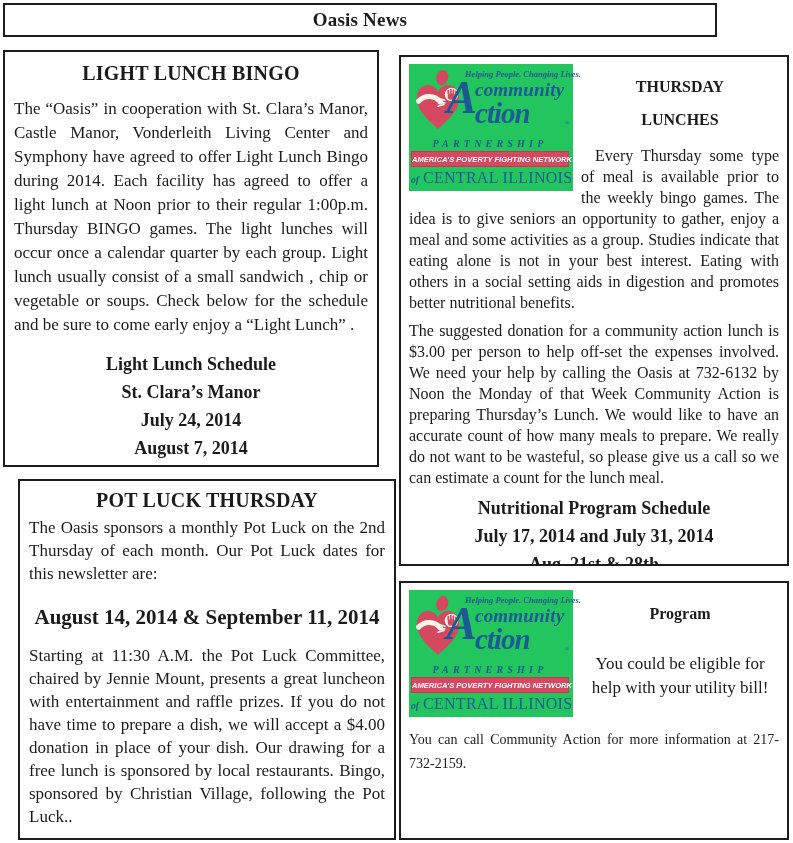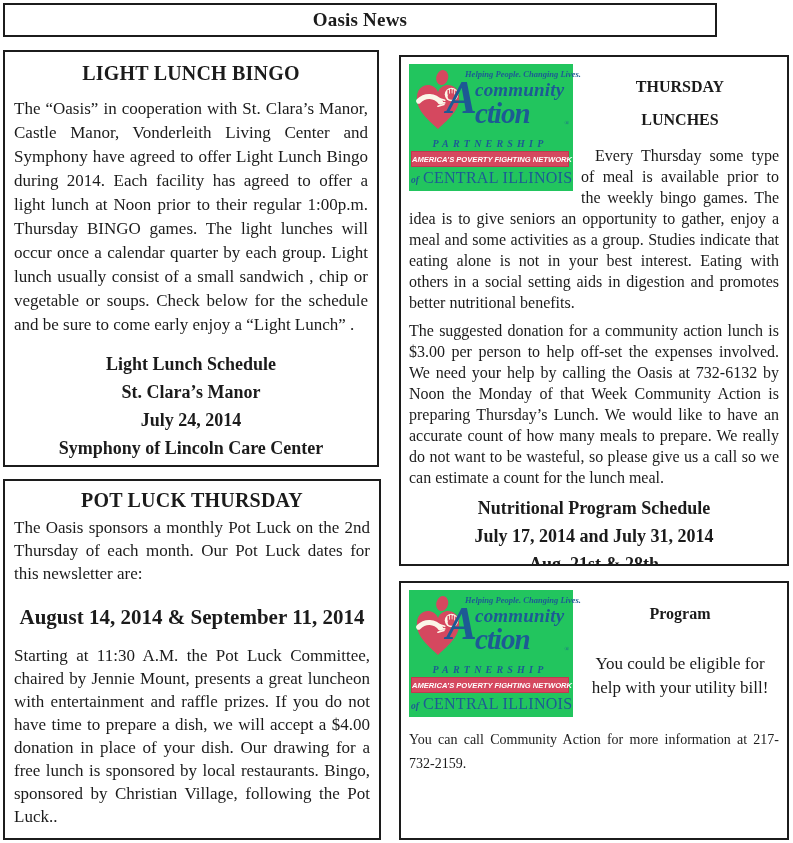--- a/index.html
+++ b/index.html
@@ -11,21 +11,21 @@
   .page { position:relative; width:793px; height:843px; background:#fff; }
 
   .frame { position:absolute; border:2px solid #1c1c1c; background:#fff; overflow:hidden; }
 
   
   .titlebar { left:3px; top:3px; width:714px; height:34px; display:flex; align-items:center; justify-content:center; }
   .titlebar h1 { font-size:19px; font-weight:bold; letter-spacing:.2px; }
 
   
   #box-bingo    { left:3px;   top:50px;  width:376px; height:417px; padding:8px 9px; }
-  #box-potluck  { left:3px;   top:479px; width:378px; height:361px; padding:6px 9px; }
+  #box-potluck  { left:18px;   top:479px; width:378px; height:361px; padding:6px 9px; }
   #box-thursday { left:399px; top:55px;  width:390px; height:511px; padding:5px 8px; }
   #box-cooling  { left:399px; top:581px; width:390px; height:259px; padding:5px 8px; }
 
   .sec-title { text-align:center; font-weight:bold; font-size:20px; letter-spacing:.2px; }
   #box-bingo .sec-title { margin:2px 0 12px; }
   #box-potluck .sec-title { margin:2px 0 4px; }
 
   .body-text { font-size:17px; line-height:24px; text-align:justify; }
   #box-potluck .body-text { line-height:23px; }
 
@@ -81,21 +81,20 @@
     <h1>Oasis News</h1>
   </div>
 
   <section class="frame" id="box-bingo">
     <h2 class="sec-title">LIGHT LUNCH BINGO</h2>
     <p class="body-text">The “Oasis” in cooperation with St. Clara’s Manor, Castle Manor, Vonderleith Living Center and Symphony have agreed to offer Light Lunch Bingo during 2014. Each facility has agreed to offer a light lunch at Noon prior to their regular 1:00p.m. Thursday BINGO games. The light lunches will occur once a calendar quarter by each group. Light lunch usually consist of a small sandwich , chip or vegetable or soups. Check below for the schedule and be sure to come early enjoy a “Light Lunch” .</p>
     <div class="sched">
       <div class="line">Light Lunch Schedule</div>
       <div class="line">St. Clara’s Manor</div>
       <div class="line">July 24, 2014</div>
-      <div class="line">Symphony of Lincoln Care Center</div>
       <div class="line">August 7, 2014</div>
     </div>
   </section>
 
   <section class="frame" id="box-potluck">
     <h2 class="sec-title">POT LUCK THURSDAY</h2>
     <p class="body-text">The Oasis sponsors a monthly Pot Luck on the 2nd Thursday of each month. Our Pot Luck dates for this newsletter are:</p>
     <div class="dates-line">August 14, 2014 &amp; September 11, 2014</div>
     <p class="body-text">Starting at 11:30 A.M. the Pot Luck Committee, chaired by Jennie Mount, presents a great luncheon with entertainment and raffle prizes. If you do not have time to prepare a dish, we will accept a $4.00 donation in place of your dish. Our drawing for a free lunch is sponsored by local restaurants. Bingo, sponsored by Christian Village, following the Pot Luck..</p>
     <div class="footer-line">JOIN US FOR A GREAT TIME!</div>

